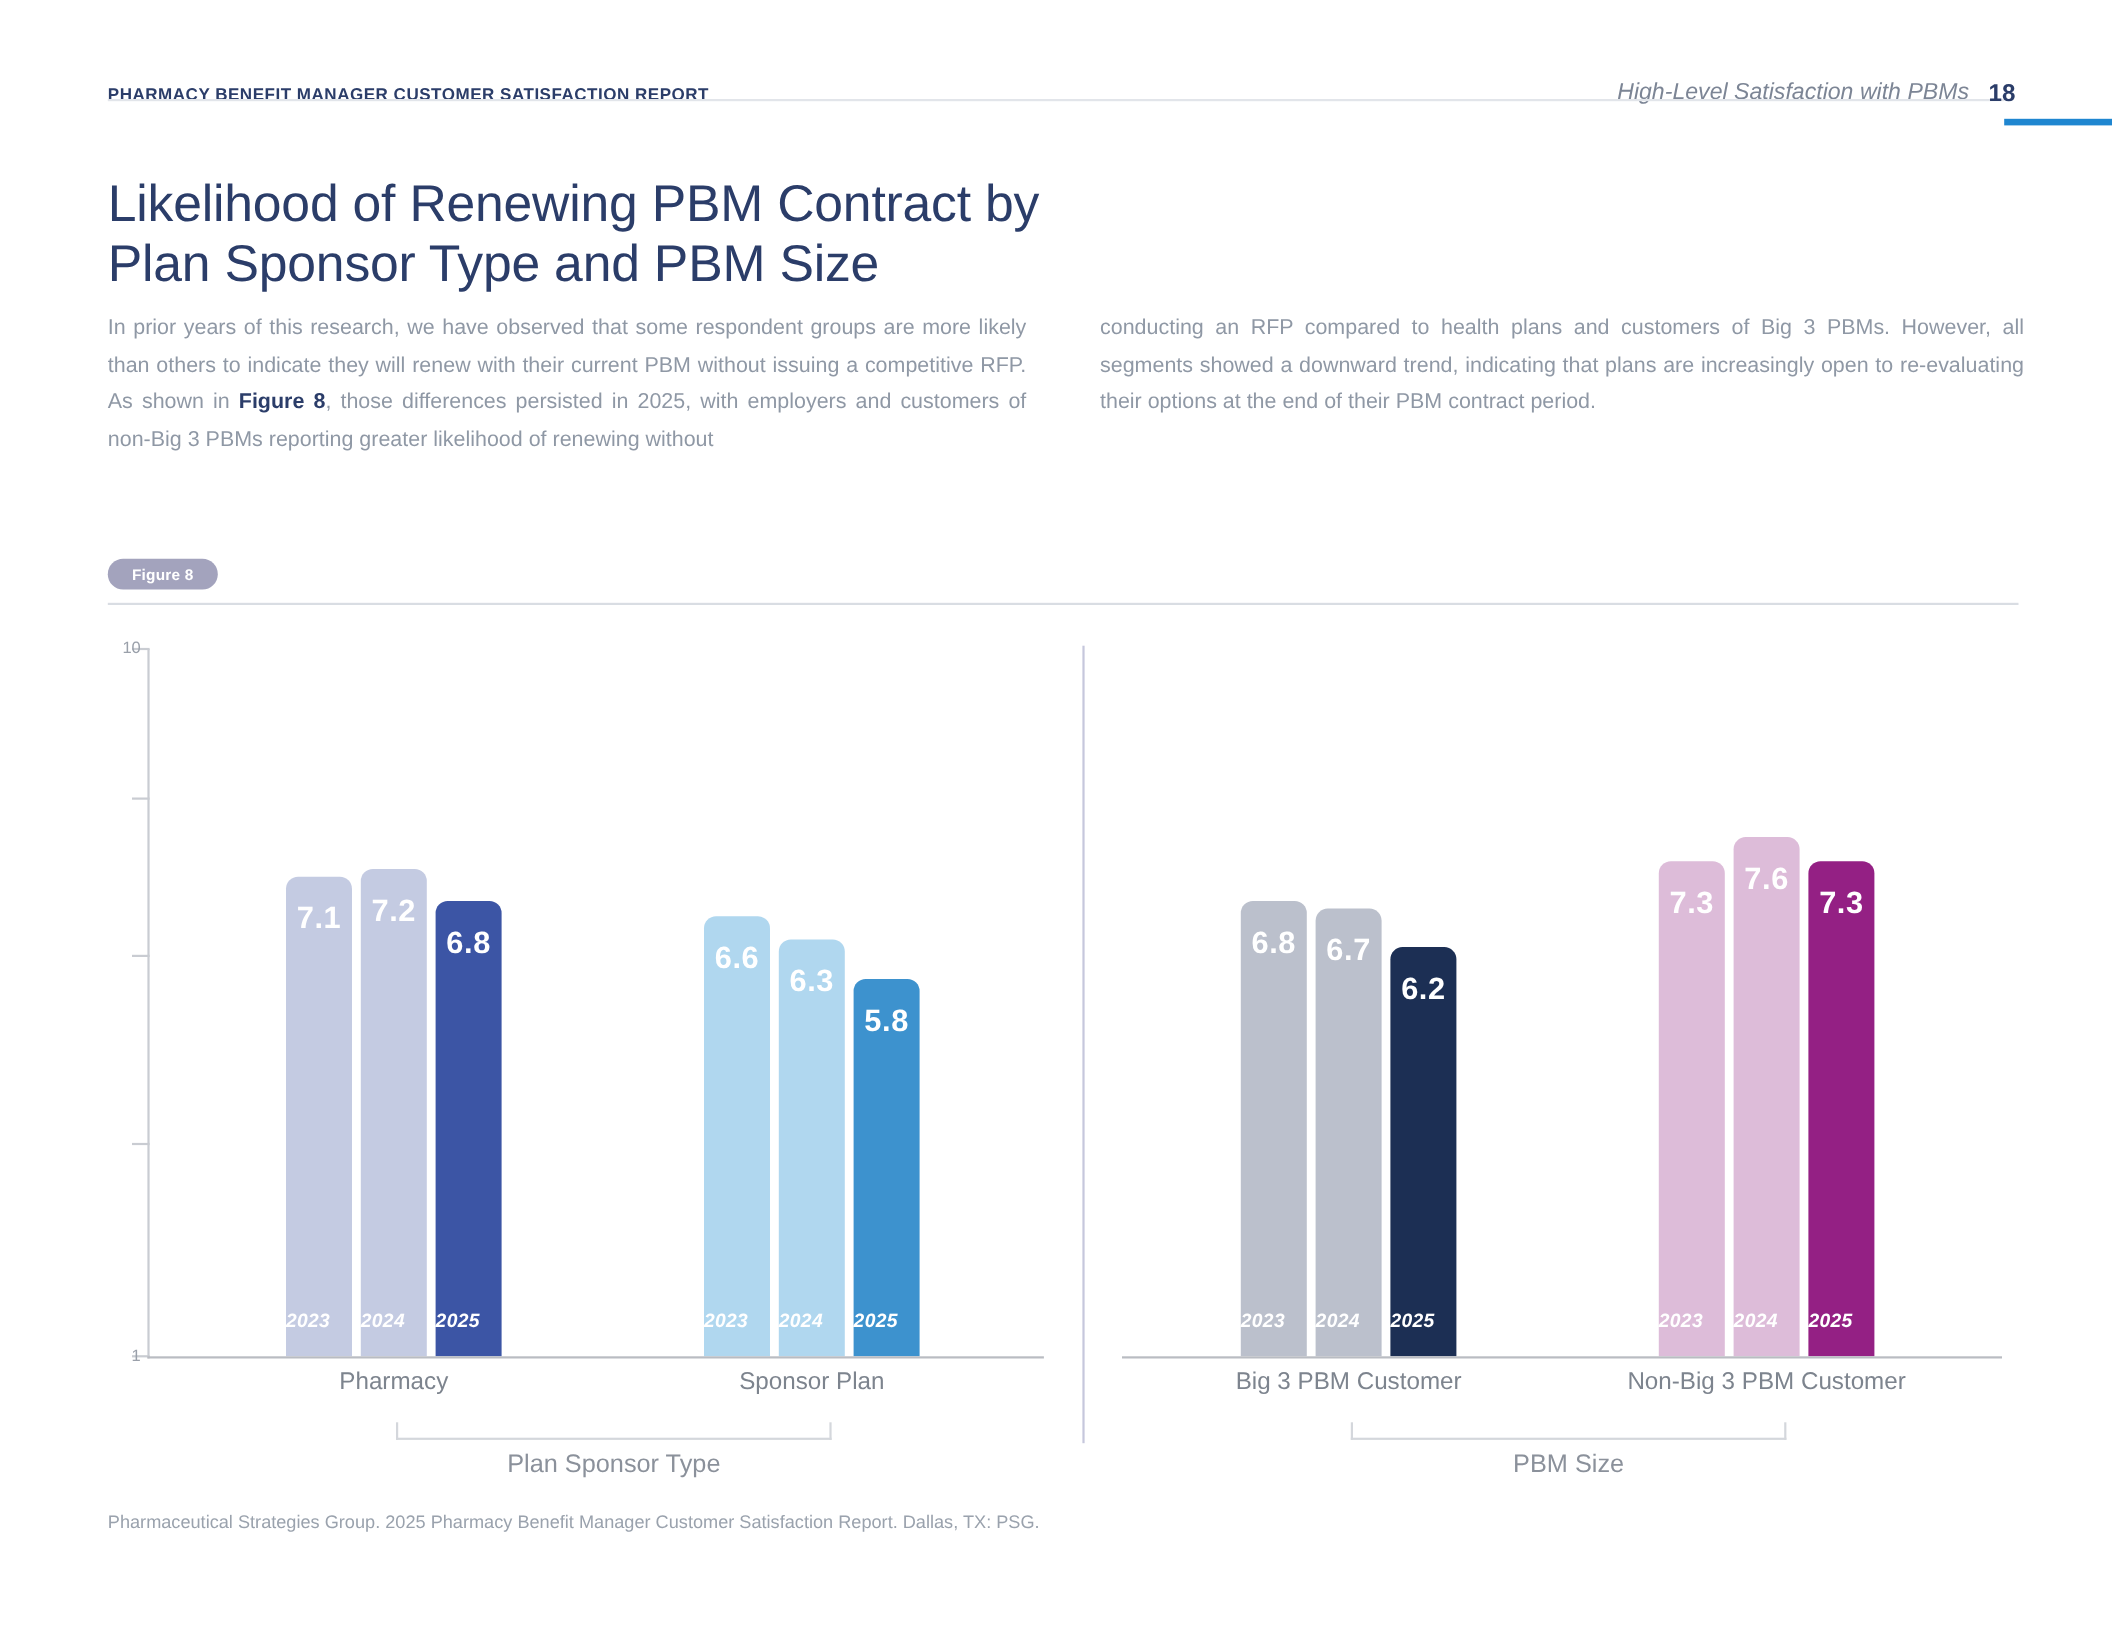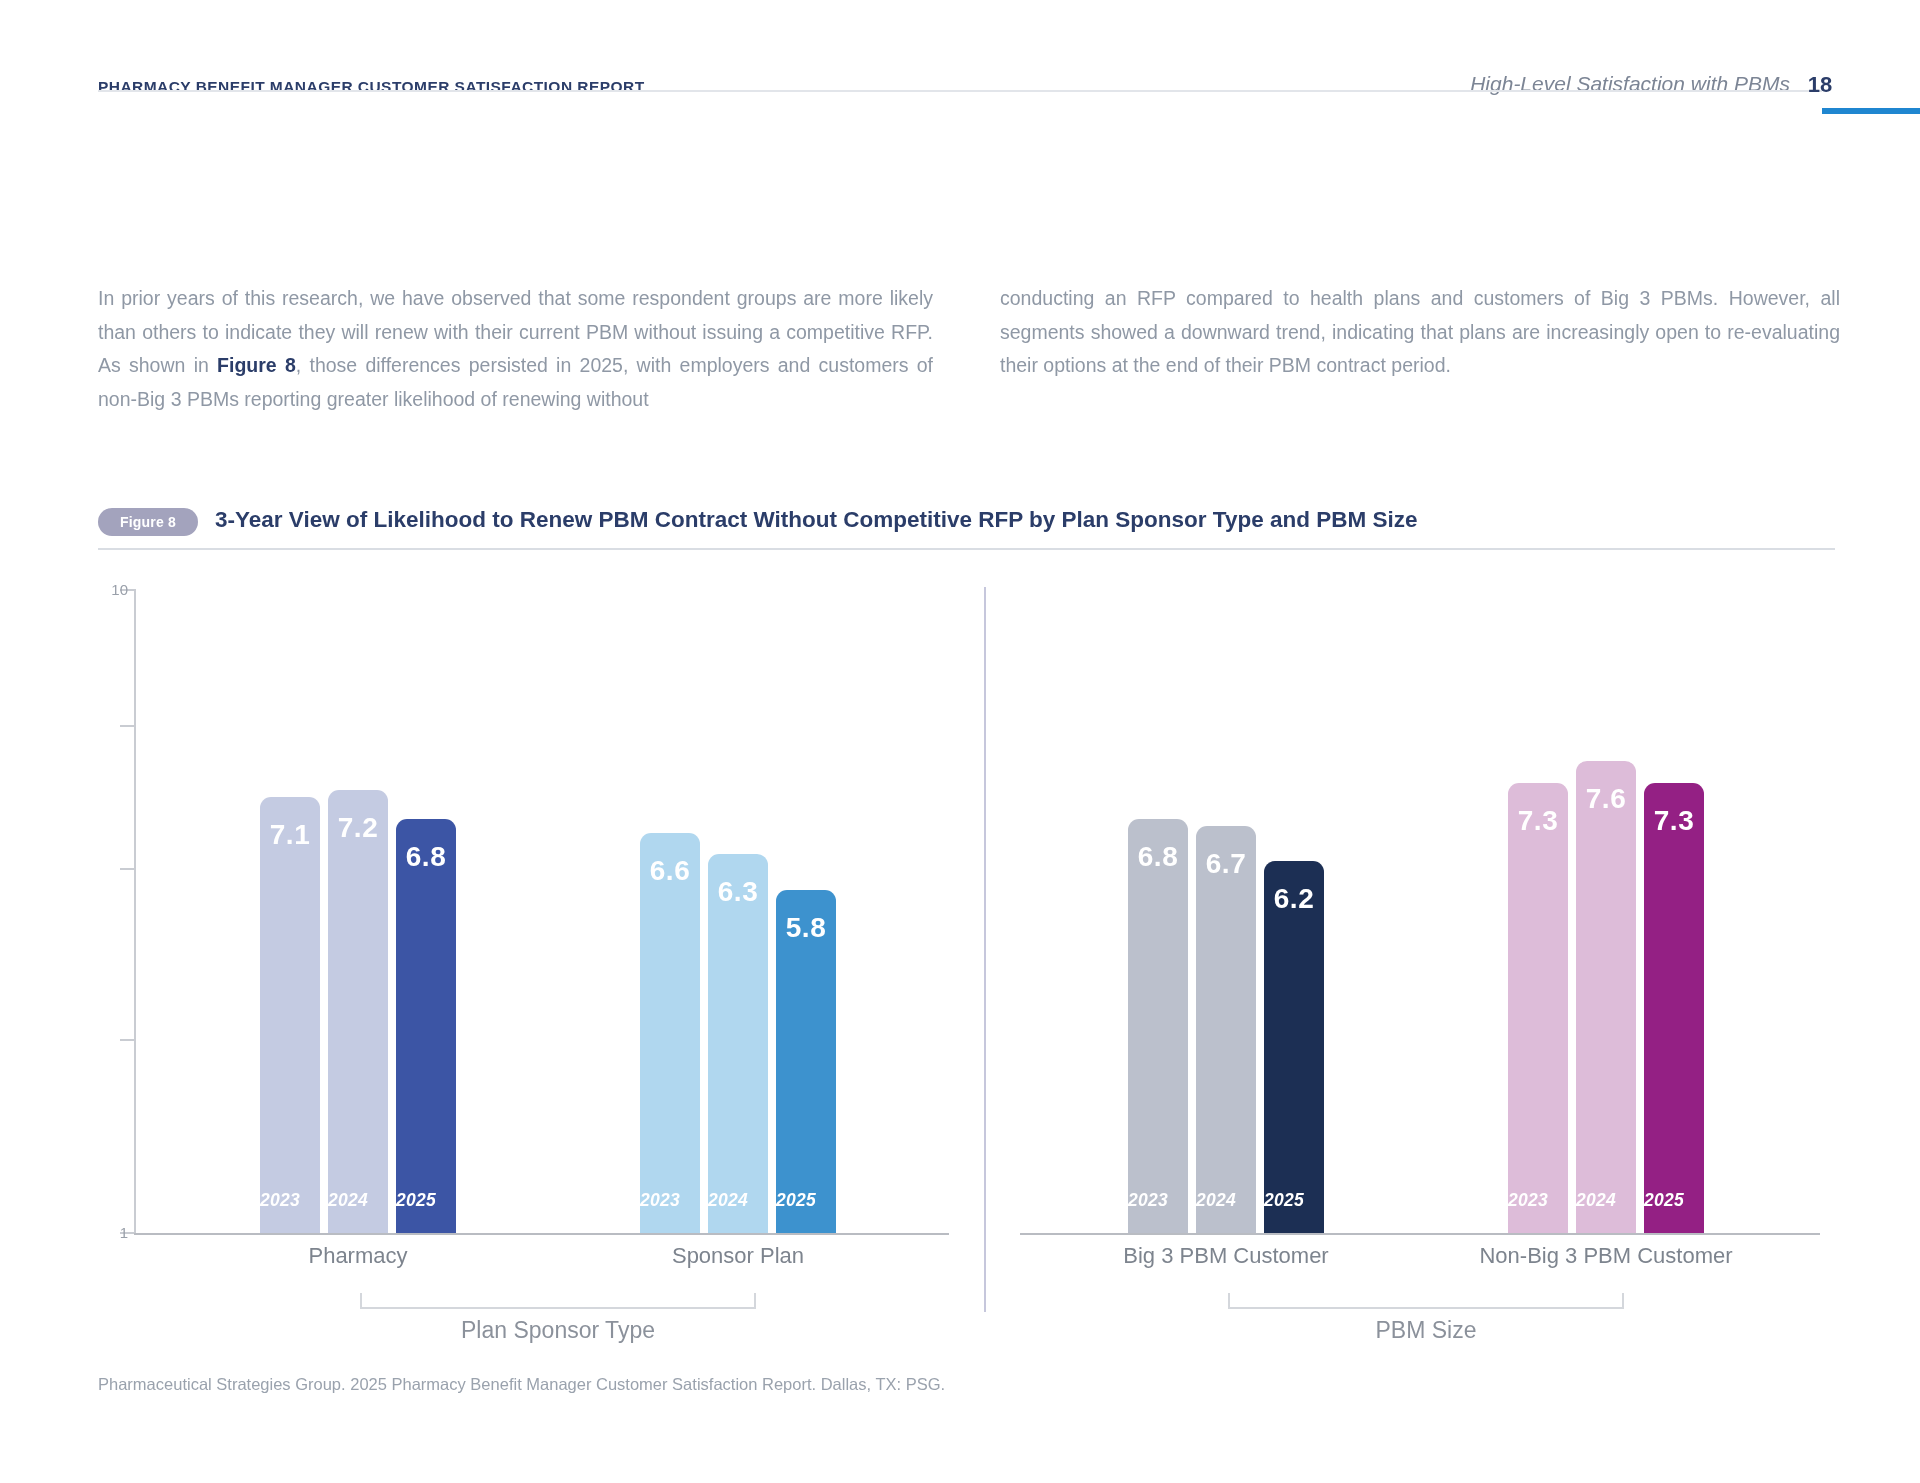--- a/index.html
+++ b/index.html
@@ -255,28 +255,28 @@
 <div class="page">
 
   <div class="header">
     <div class="header-left">PHARMACY BENEFIT MANAGER CUSTOMER SATISFACTION REPORT</div>
     <div class="header-right">High-Level Satisfaction with PBMs</div>
     <div class="header-rule"></div>
     <div class="page-num">18</div>
     <div class="page-num-bar"></div>
   </div>
 
+  <h1 class="title">Likelihood of Renewing PBM Contract by Plan Sponsor Type and PBM Size</h1>
 
   <div class="body-col left">
     <span>In prior years of this research, we have observed that some respondent groups are more likely than others to indicate they will renew with their current PBM without issuing a competitive RFP. As shown in </span><b>Figure 8</b><span>, those differences persisted in 2025, with employers and customers of non-Big 3 PBMs reporting greater likelihood of renewing without</span>
   </div>
   <div class="body-col right">conducting an RFP compared to health plans and customers of Big 3 PBMs. However, all segments showed a downward trend, indicating that plans are increasingly open to re-evaluating their options at the end of their PBM contract period.</div>
 
   <div class="fig-badge">Figure 8</div>
-  <div class="fig-title">3-Year View of Likelihood to Renew PBM Contract Without Competitive RFP by Plan Sponsor Type and PBM Size</div>
   <div class="fig-rule"></div>
 
   <div class="chart-wrap">
     <div class="panel-divider"></div>
     <div class="yaxis-line"></div>
     <div id="chart-render">
         <div class="ytick" style="top: 14px;"></div>
         <div class="ytick" style="top: 149.744px;"></div>
         <div class="ytick" style="top: 292.633px;"></div>
         <div class="ytick" style="top: 464.1px;"></div>

